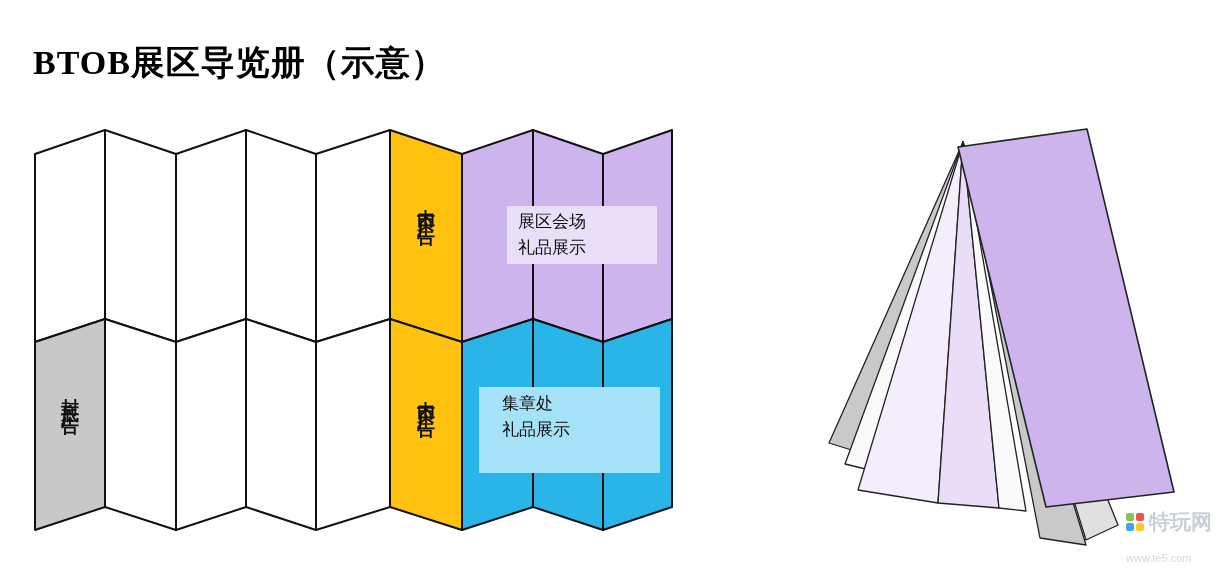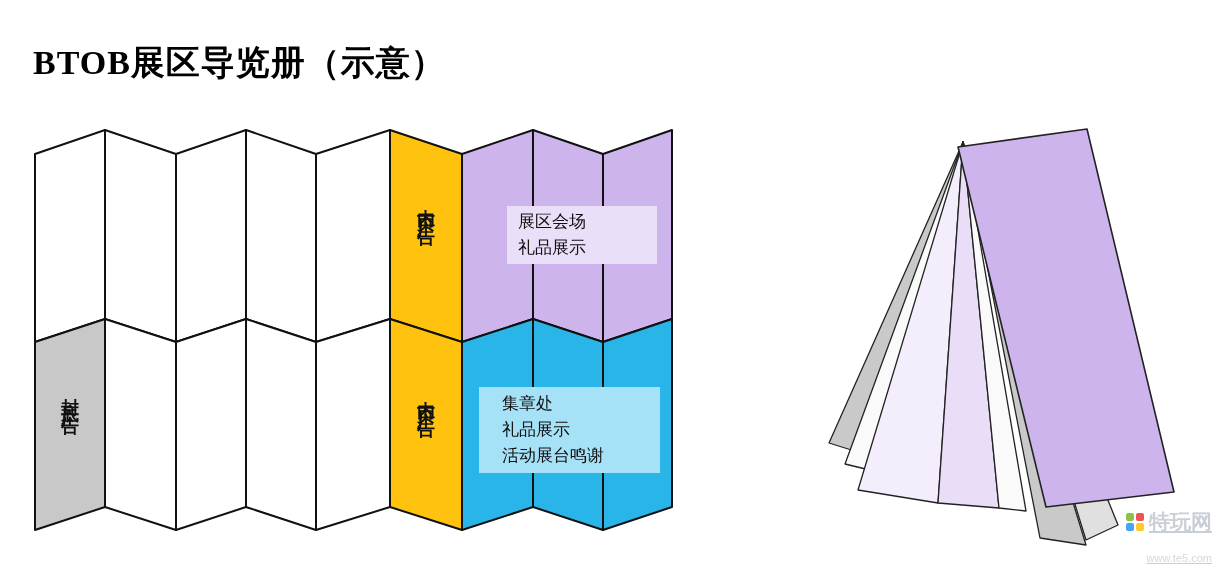--- a/index.html
+++ b/index.html
@@ -31,21 +31,21 @@
     position:absolute;
     box-sizing:border-box;
     font-size:17px;font-weight:400;color:#111;
     line-height:26px;
   }
   .hlabel-box div{white-space:nowrap;}
   #purple-label{left:507px;top:206px;width:150px;height:58px;padding:3px 11px;}
   #blue-label{left:479px;top:387px;width:181px;height:86px;padding:4px 23px;}
   #watermark{
     position:absolute;right:8px;bottom:8px;
-    text-align:right;color:#c7ced6;text-decoration:underline;
+    color:#c7ced6;
   }
   #watermark .wm-row{display:flex;align-items:center;justify-content:flex-end;gap:5px;}
   #watermark .wm-name{font-size:21px;font-weight:700;color:#c9cfd6;}
   #watermark .wm-url{font-size:11px;color:#d3d8de;margin-top:16px;}
   .wm-logo{display:inline-block;width:18px;height:18px;position:relative;}
   .wm-logo i{position:absolute;width:8px;height:8px;border-radius:2px;}
   .wm-logo i:nth-child(1){left:0;top:0;background:#8bc34a;}
   .wm-logo i:nth-child(2){right:0;top:0;background:#ef5350;}
   .wm-logo i:nth-child(3){left:0;bottom:0;background:#42a5f5;}
   .wm-logo i:nth-child(4){right:0;bottom:0;background:#ffca28;}
@@ -98,21 +98,20 @@
   <div class="vlabel" style="left:414px;top:386px;width:24px;">内页广告</div>
 
   <div id="purple-label" class="hlabel-box" style="background: rgb(233, 223, 248);">
     <div>展区会场</div>
     <div>礼品展示</div>
   </div>
 
   <div id="blue-label" class="hlabel-box" style="background: rgb(166, 226, 247);">
     <div>集章处</div>
     <div>礼品展示</div>
-    <div>活动展台鸣谢</div>
   </div>
 
   <div id="watermark">
     <div class="wm-row">
       <span class="wm-logo">
           <i></i>
           <i></i>
           <i></i>
           <i></i>
         </span>

